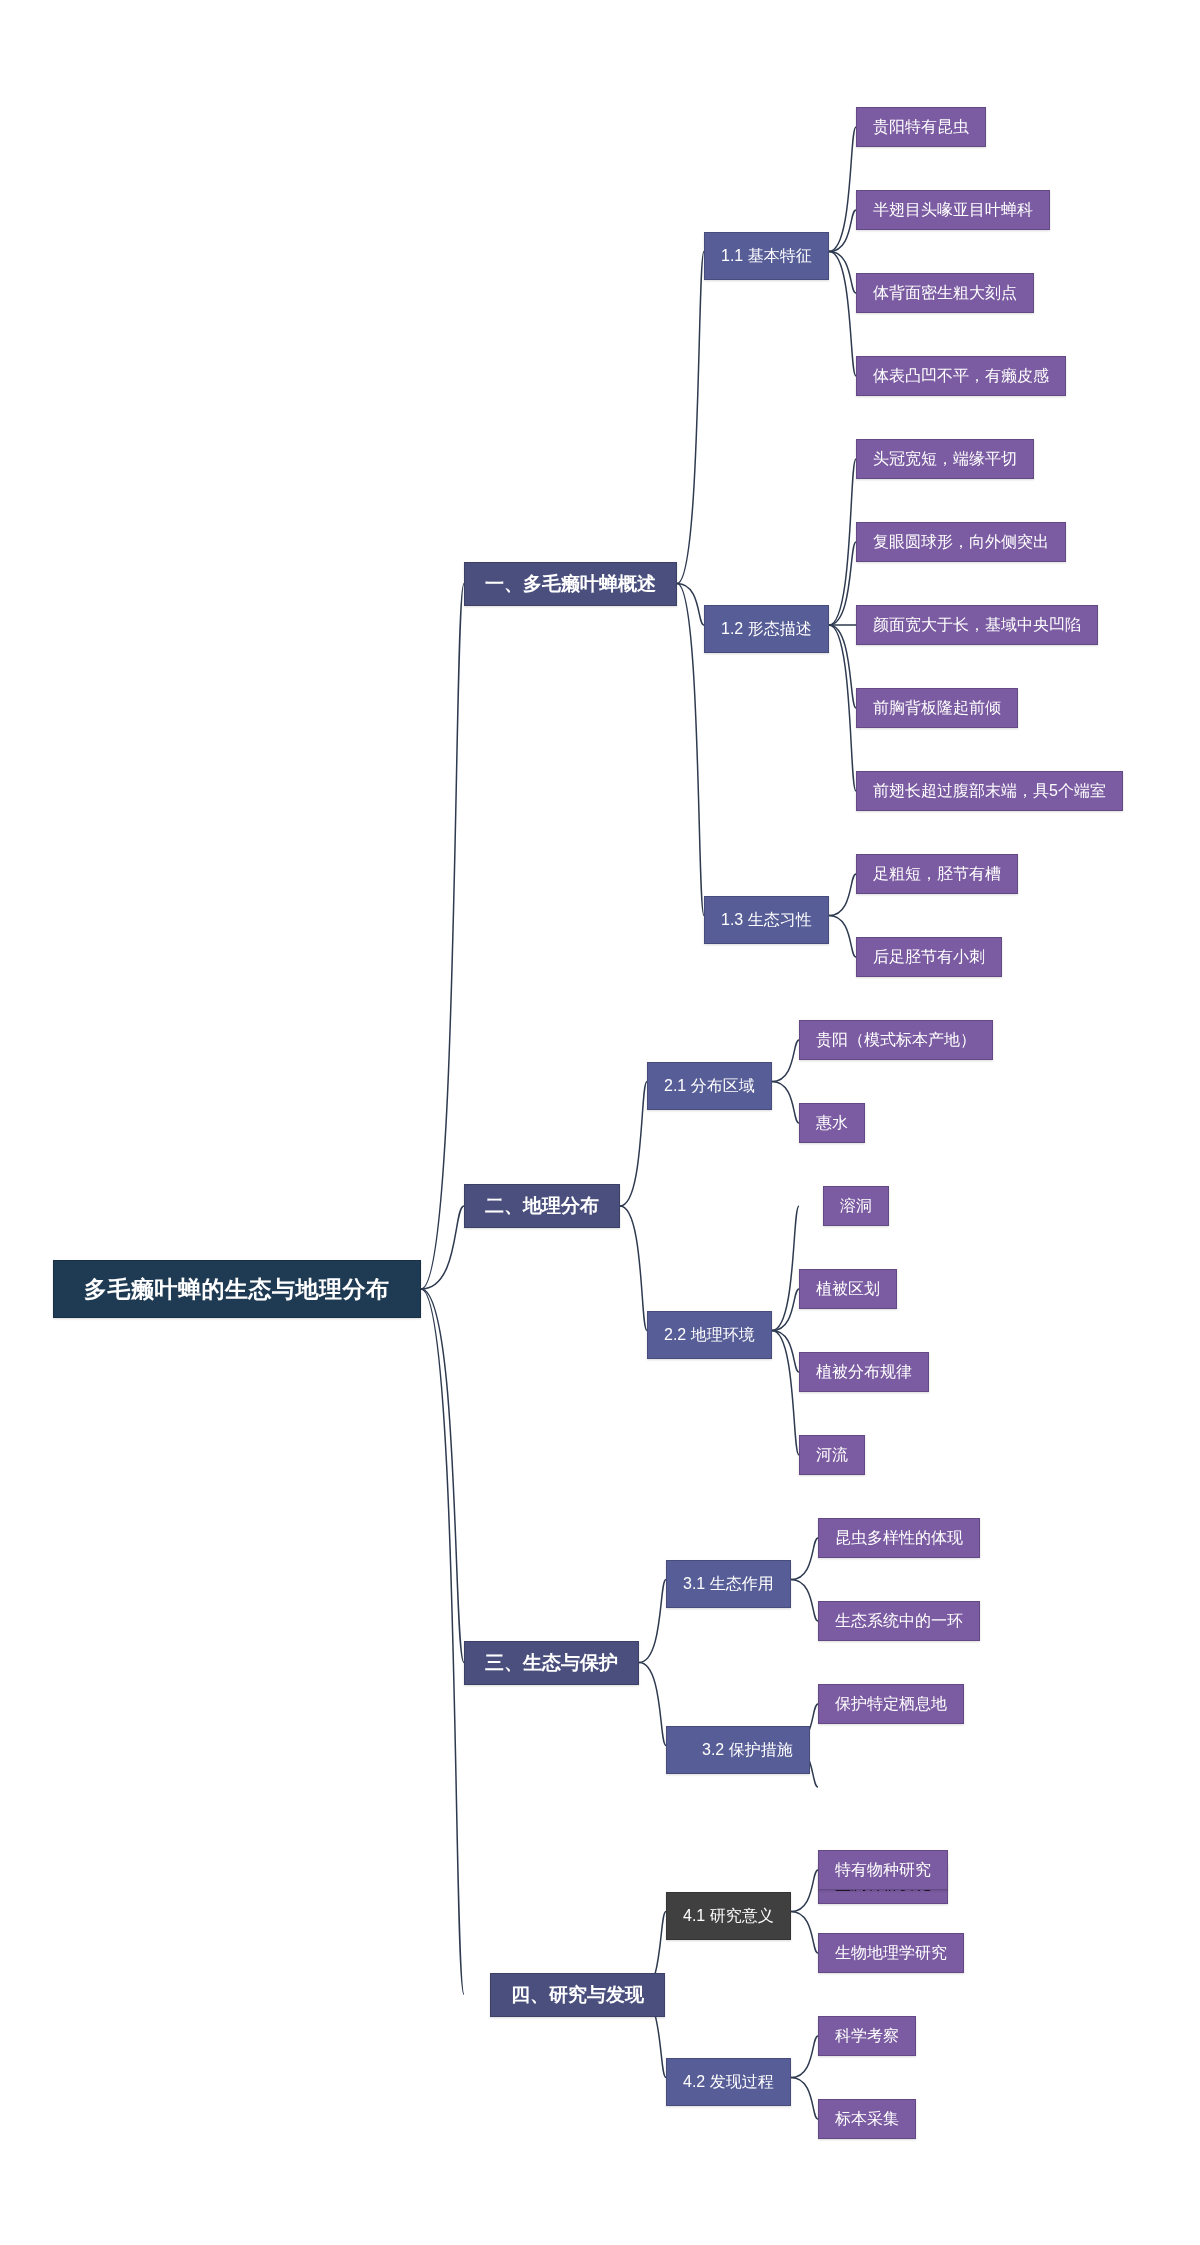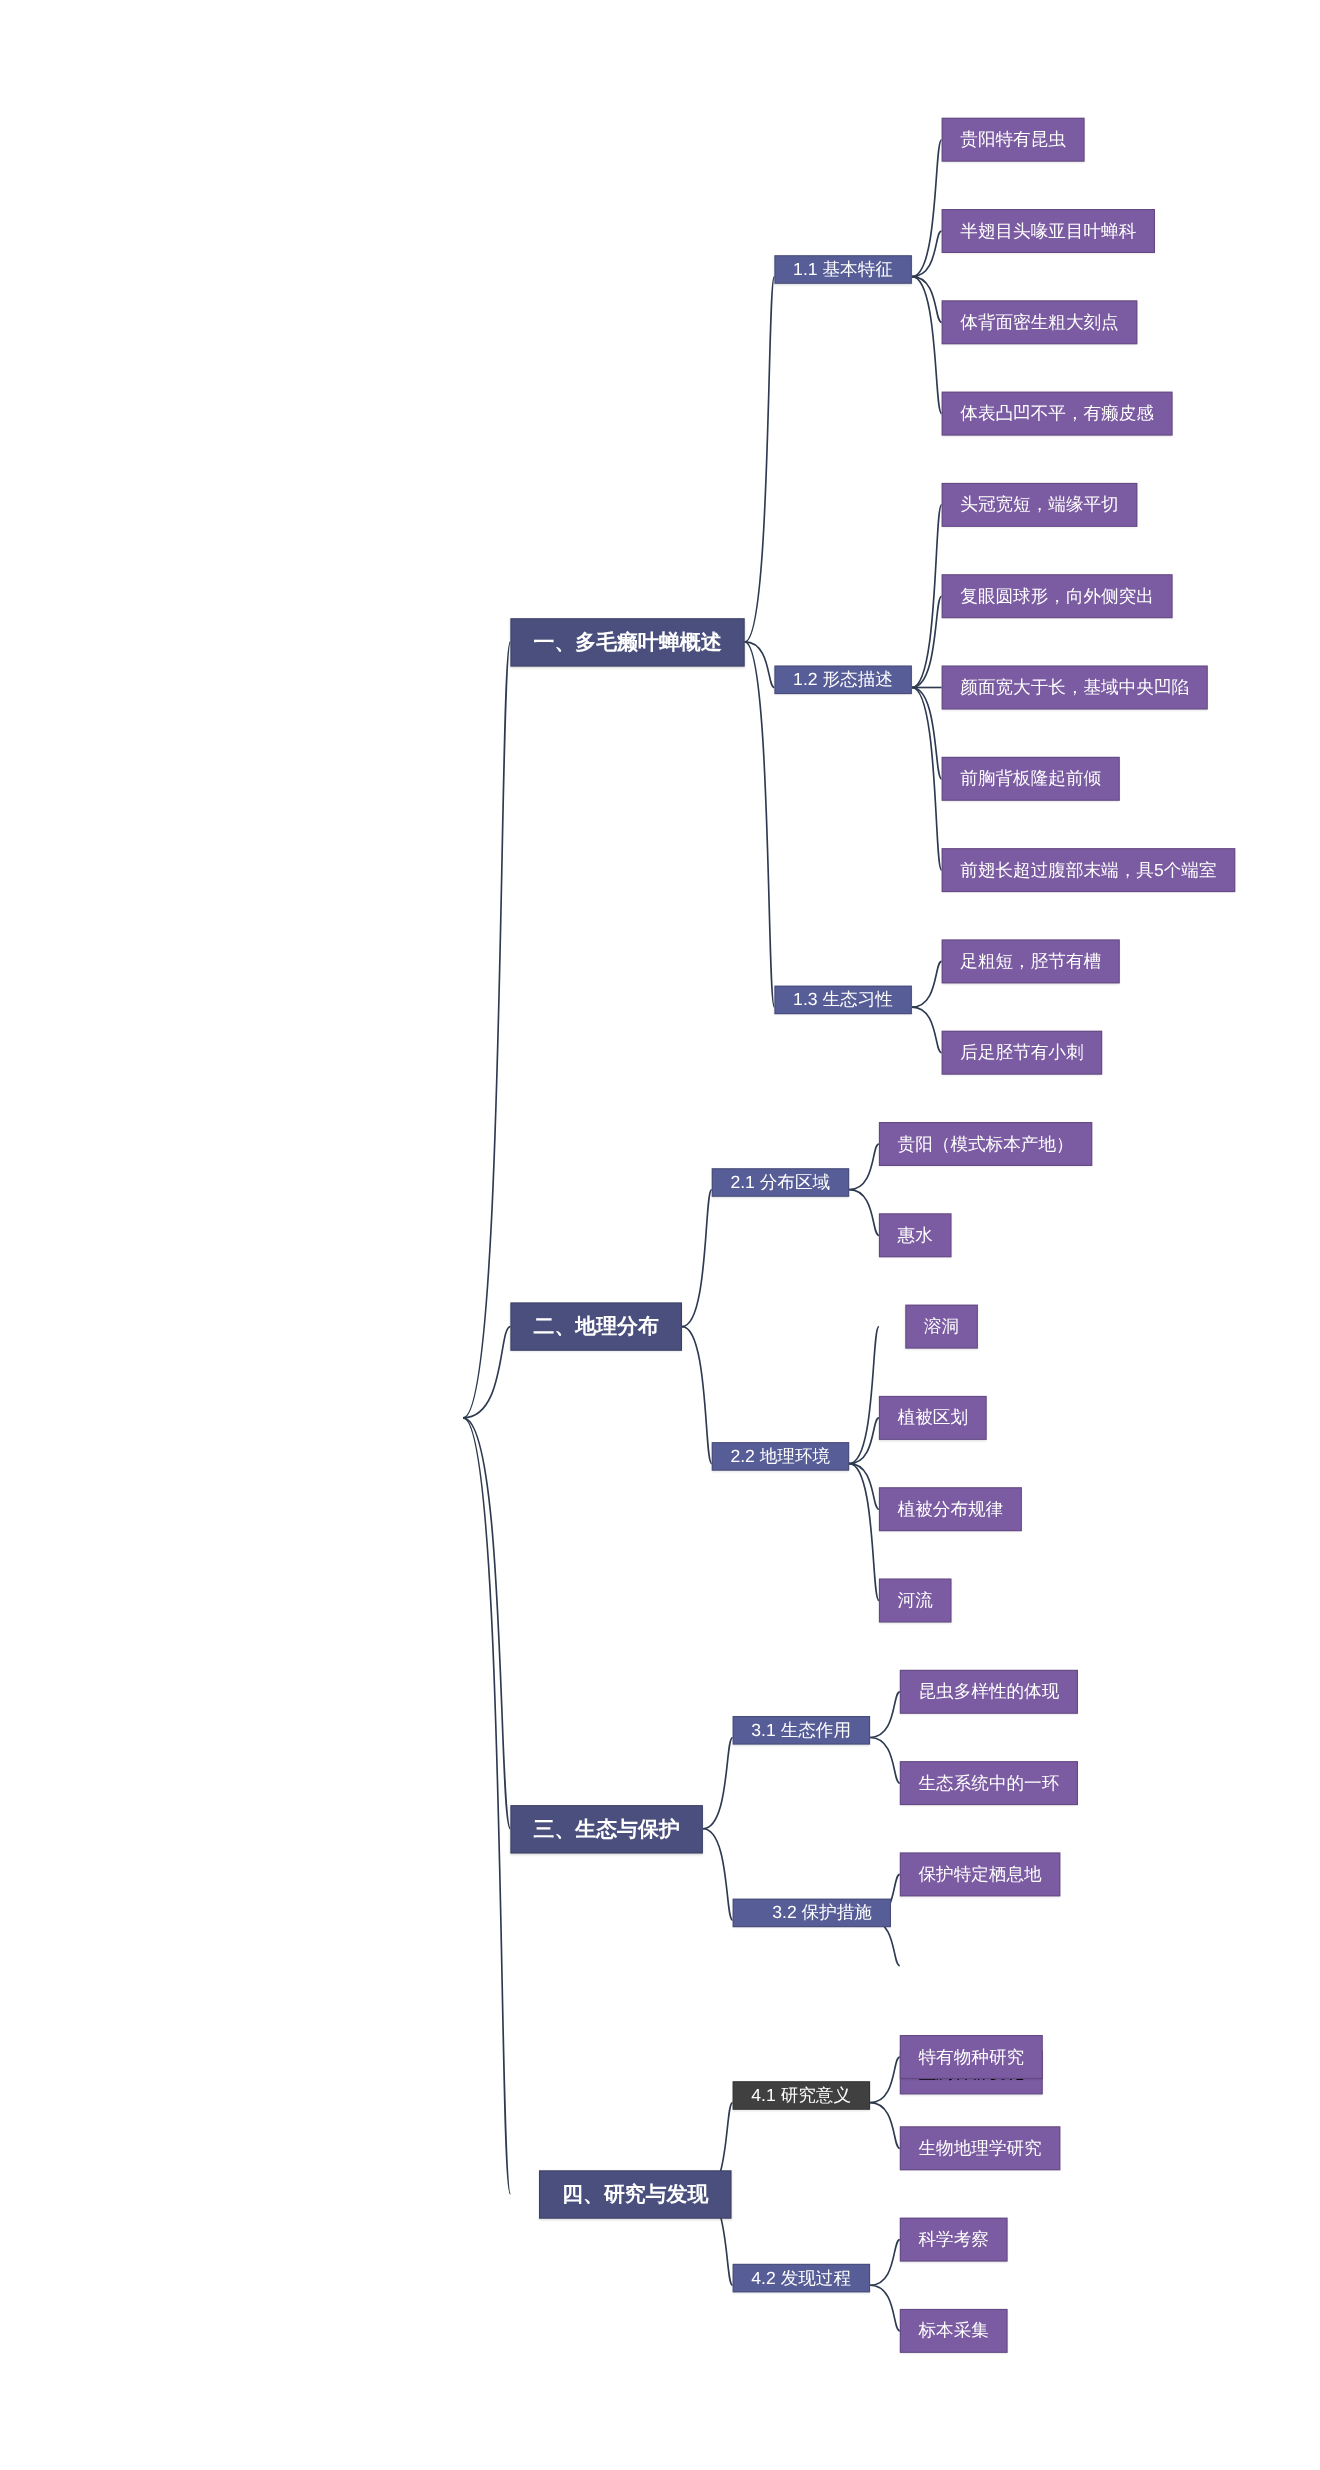--- a/index.html
+++ b/index.html
@@ -15,21 +15,21 @@
     justify-content: center;
     color: #ffffff;
     white-space: nowrap;
     border-radius: 0;
     border: 1px solid rgba(0,0,0,0.18);
     box-shadow: 0 1px 2px rgba(0,0,0,0.15);
     cursor: default;
   }
   .level0 { height: 58px; padding: 0 30px; font-size: 23px; font-weight: 700; letter-spacing: 0.5px; }
   .level1 { height: 44px; padding: 0 20px; font-size: 19px; font-weight: 700; }
-  .level2 { height: 26px; padding: 0 16px; font-size: 16px; font-weight: 400; }
+  .level2 { height: 48px; padding: 0 16px; font-size: 16px; font-weight: 400; }
   .level3 { height: 40px; padding: 0 16px; font-size: 16px; font-weight: 400; }
 </style>
 </head>
 <body>
 
 <div id="canvas" style="width: 1200px; height: 2245px; background: rgb(255, 255, 255);">
   <svg id="connector-layer" width="1200" height="2245">
       <path d="M 421 1289 C 459.7 1289, 453.25 583.5, 464 583.5" stroke="#2e3a50"></path>
       <path d="M 677 583.5 C 701.3 583.5, 697.25 251.5, 704 251.5" stroke="#2e3a50"></path>
       <path d="M 829 251.5 C 853.3 251.5, 849.25 127, 856 127" stroke="#2e3a50"></path>
@@ -62,20 +62,21 @@
       <path d="M 791 1745.5 C 815.3 1745.5, 811.25 1704, 818 1704" stroke="#2e3a50"></path>
       <path d="M 791 1745.5 C 815.3 1745.5, 811.25 1787, 818 1787" stroke="#2e3a50"></path>
       <path d="M 421 1289 C 459.7 1289, 453.25 1994.5, 464 1994.5" stroke="#2e3a50"></path>
       <path d="M 639 1994.5 C 663.3 1994.5, 659.25 1911.5, 666 1911.5" stroke="#2e3a50"></path>
       <path d="M 791 1911.5 C 815.3 1911.5, 811.25 1870, 818 1870" stroke="#2e3a50"></path>
       <path d="M 791 1911.5 C 815.3 1911.5, 811.25 1953, 818 1953" stroke="#2e3a50"></path>
       <path d="M 639 1994.5 C 663.3 1994.5, 659.25 2077.5, 666 2077.5" stroke="#2e3a50"></path>
       <path d="M 791 2077.5 C 815.3 2077.5, 811.25 2036, 818 2036" stroke="#2e3a50"></path>
       <path d="M 791 2077.5 C 815.3 2077.5, 811.25 2119, 818 2119" stroke="#2e3a50"></path>
     </svg>
+<div class="node level0" style="background: rgb(31, 59, 83); color: rgb(255, 255, 255); left: 53px; top: 1260px;">多毛癞叶蝉的生态与地理分布</div>
     <div class="node level1" style="background: rgb(74, 79, 125); color: rgb(255, 255, 255); left: 464px; top: 562px;">一、多毛癞叶蝉概述</div>
     <div class="node level2" style="background: rgb(87, 93, 150); color: rgb(255, 255, 255); left: 704px; top: 232px;">1.1 基本特征</div>
     <div class="node level3" style="background: rgb(123, 91, 161); color: rgb(255, 255, 255); left: 856px; top: 107px;">贵阳特有昆虫</div>
     <div class="node level3" style="background: rgb(123, 91, 161); color: rgb(255, 255, 255); left: 856px; top: 190px;">半翅目头喙亚目叶蝉科</div>
     <div class="node level3" style="background: rgb(123, 91, 161); color: rgb(255, 255, 255); left: 856px; top: 273px;">体背面密生粗大刻点</div>
     <div class="node level3" style="background: rgb(123, 91, 161); color: rgb(255, 255, 255); left: 856px; top: 356px;">体表凸凹不平，有癞皮感</div>
     <div class="node level2" style="background: rgb(87, 93, 150); color: rgb(255, 255, 255); left: 704px; top: 605px;">1.2 形态描述</div>
     <div class="node level3" style="background: rgb(123, 91, 161); color: rgb(255, 255, 255); left: 856px; top: 439px;">头冠宽短，端缘平切</div>
     <div class="node level3" style="background: rgb(123, 91, 161); color: rgb(255, 255, 255); left: 856px; top: 522px;">复眼圆球形，向外侧突出</div>
     <div class="node level3" style="background: rgb(123, 91, 161); color: rgb(255, 255, 255); left: 856px; top: 605px;">颜面宽大于长，基域中央凹陷</div>

